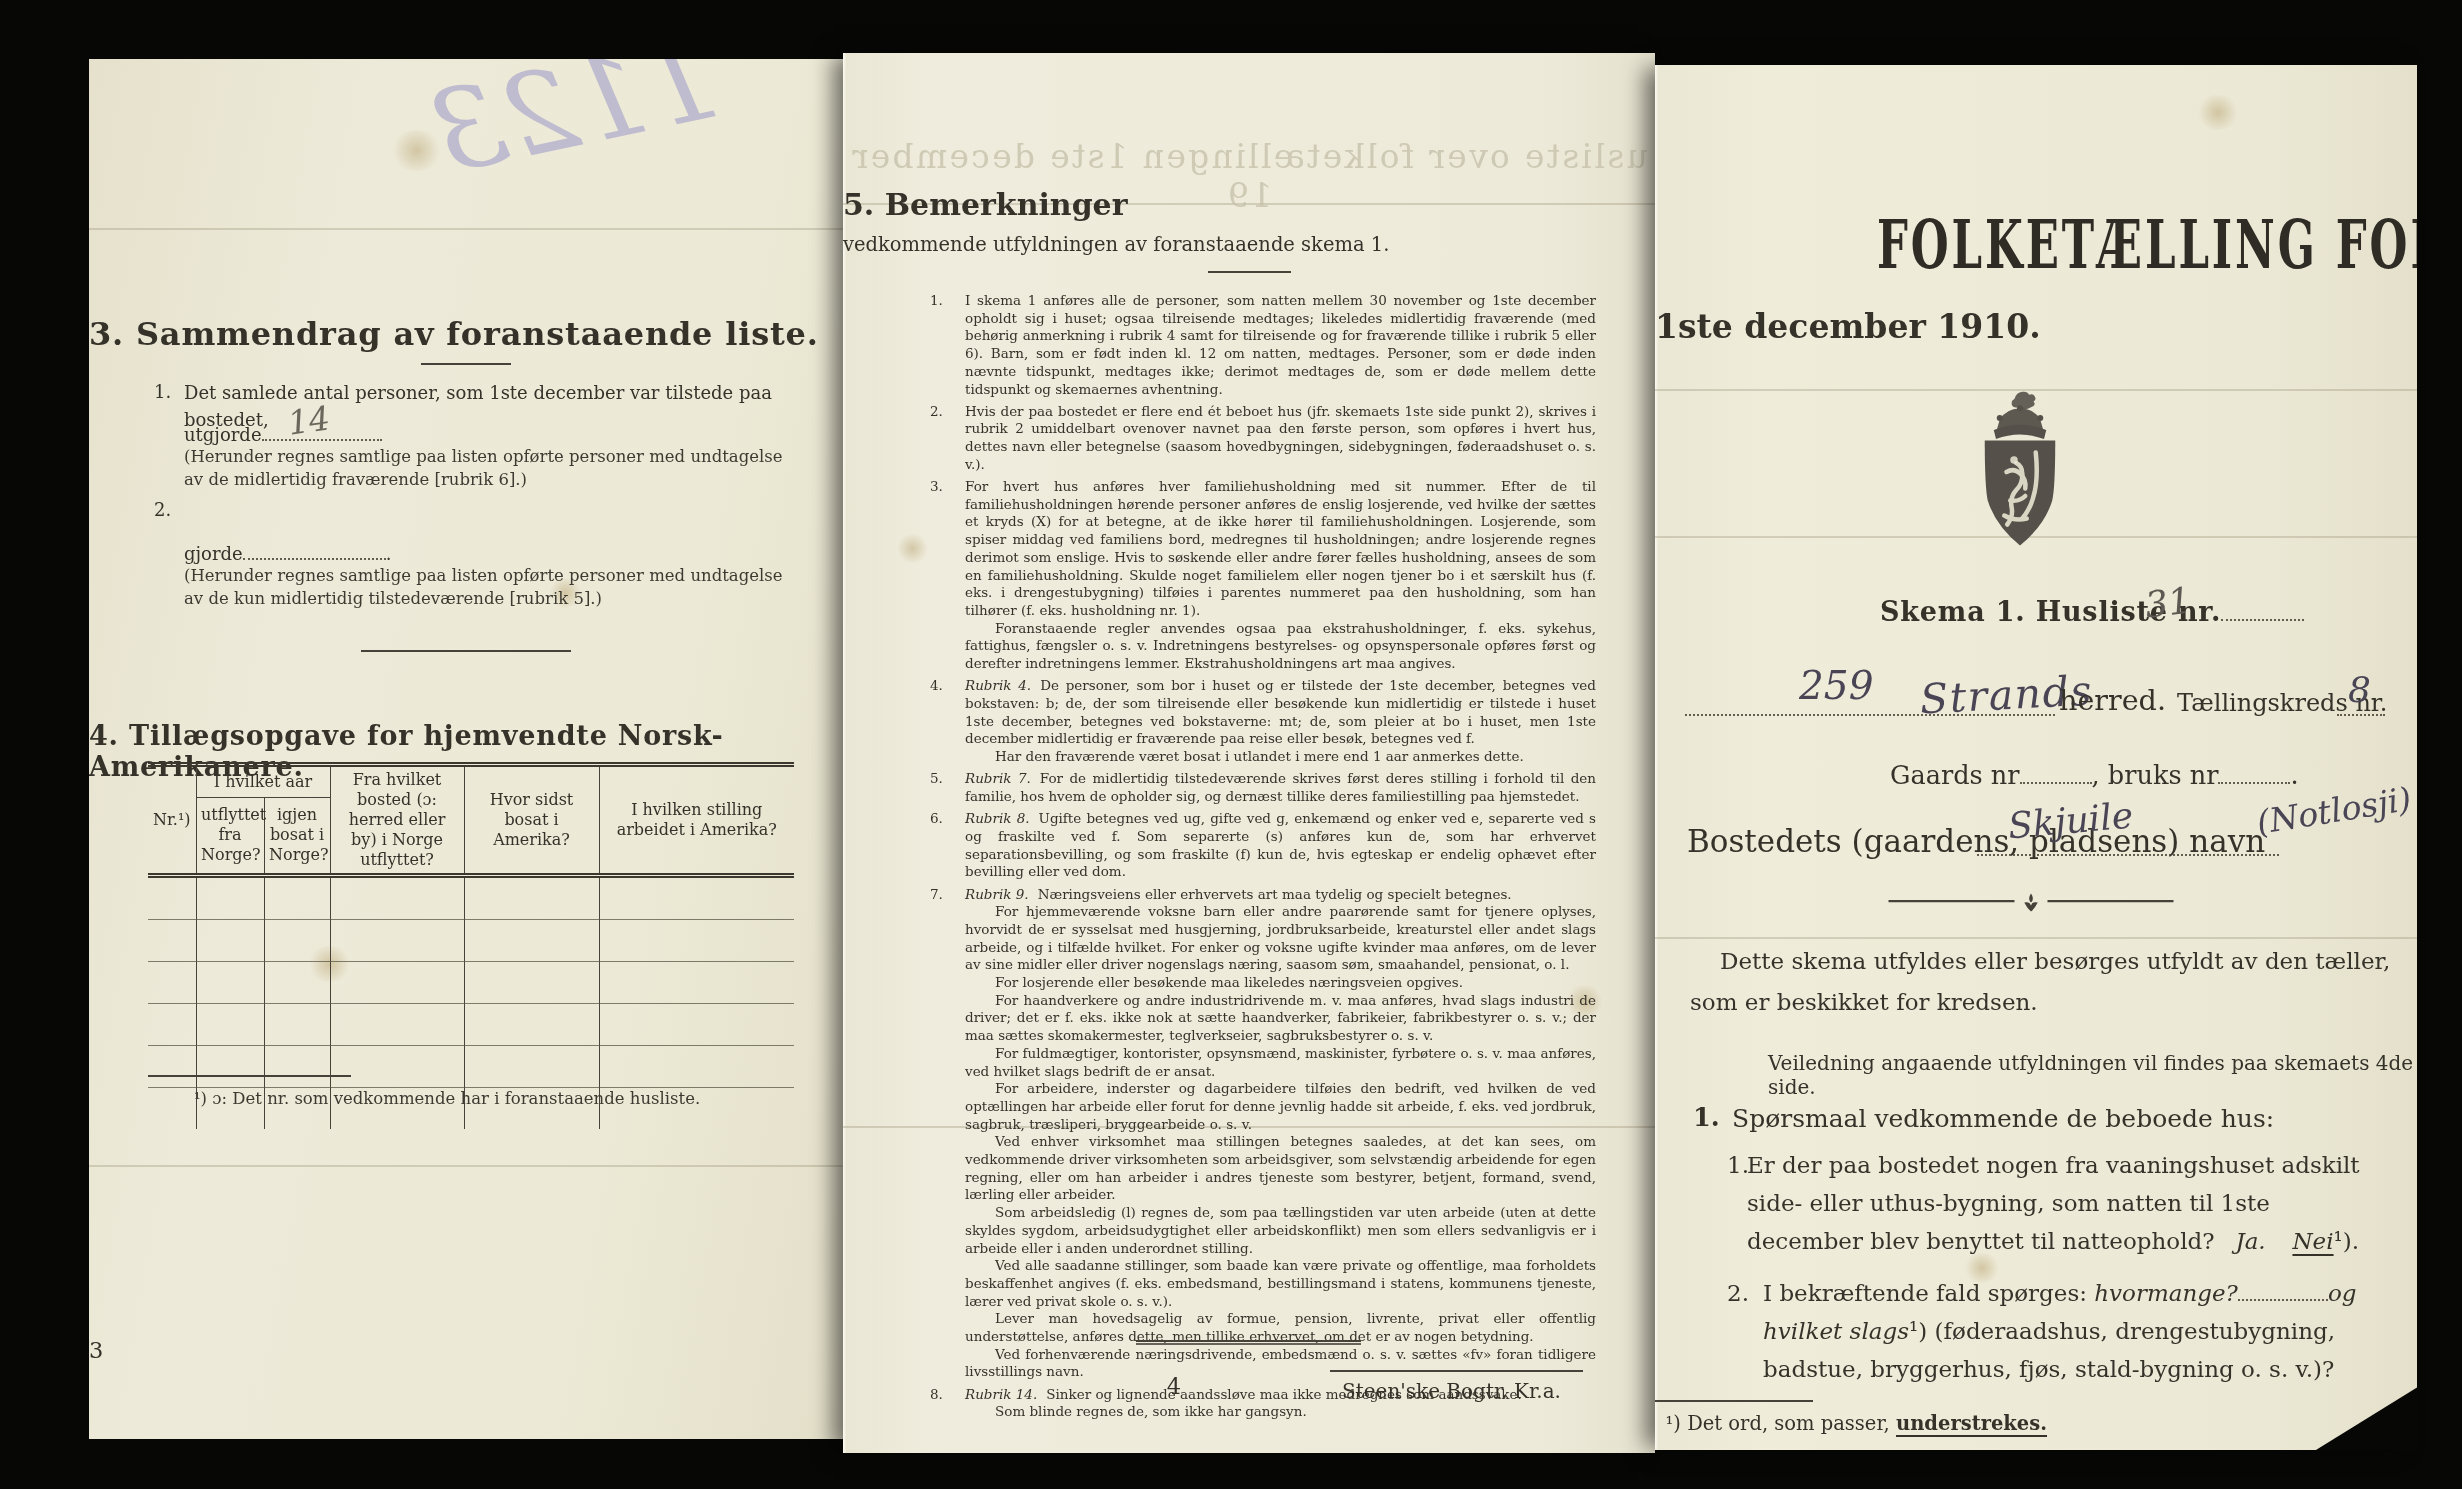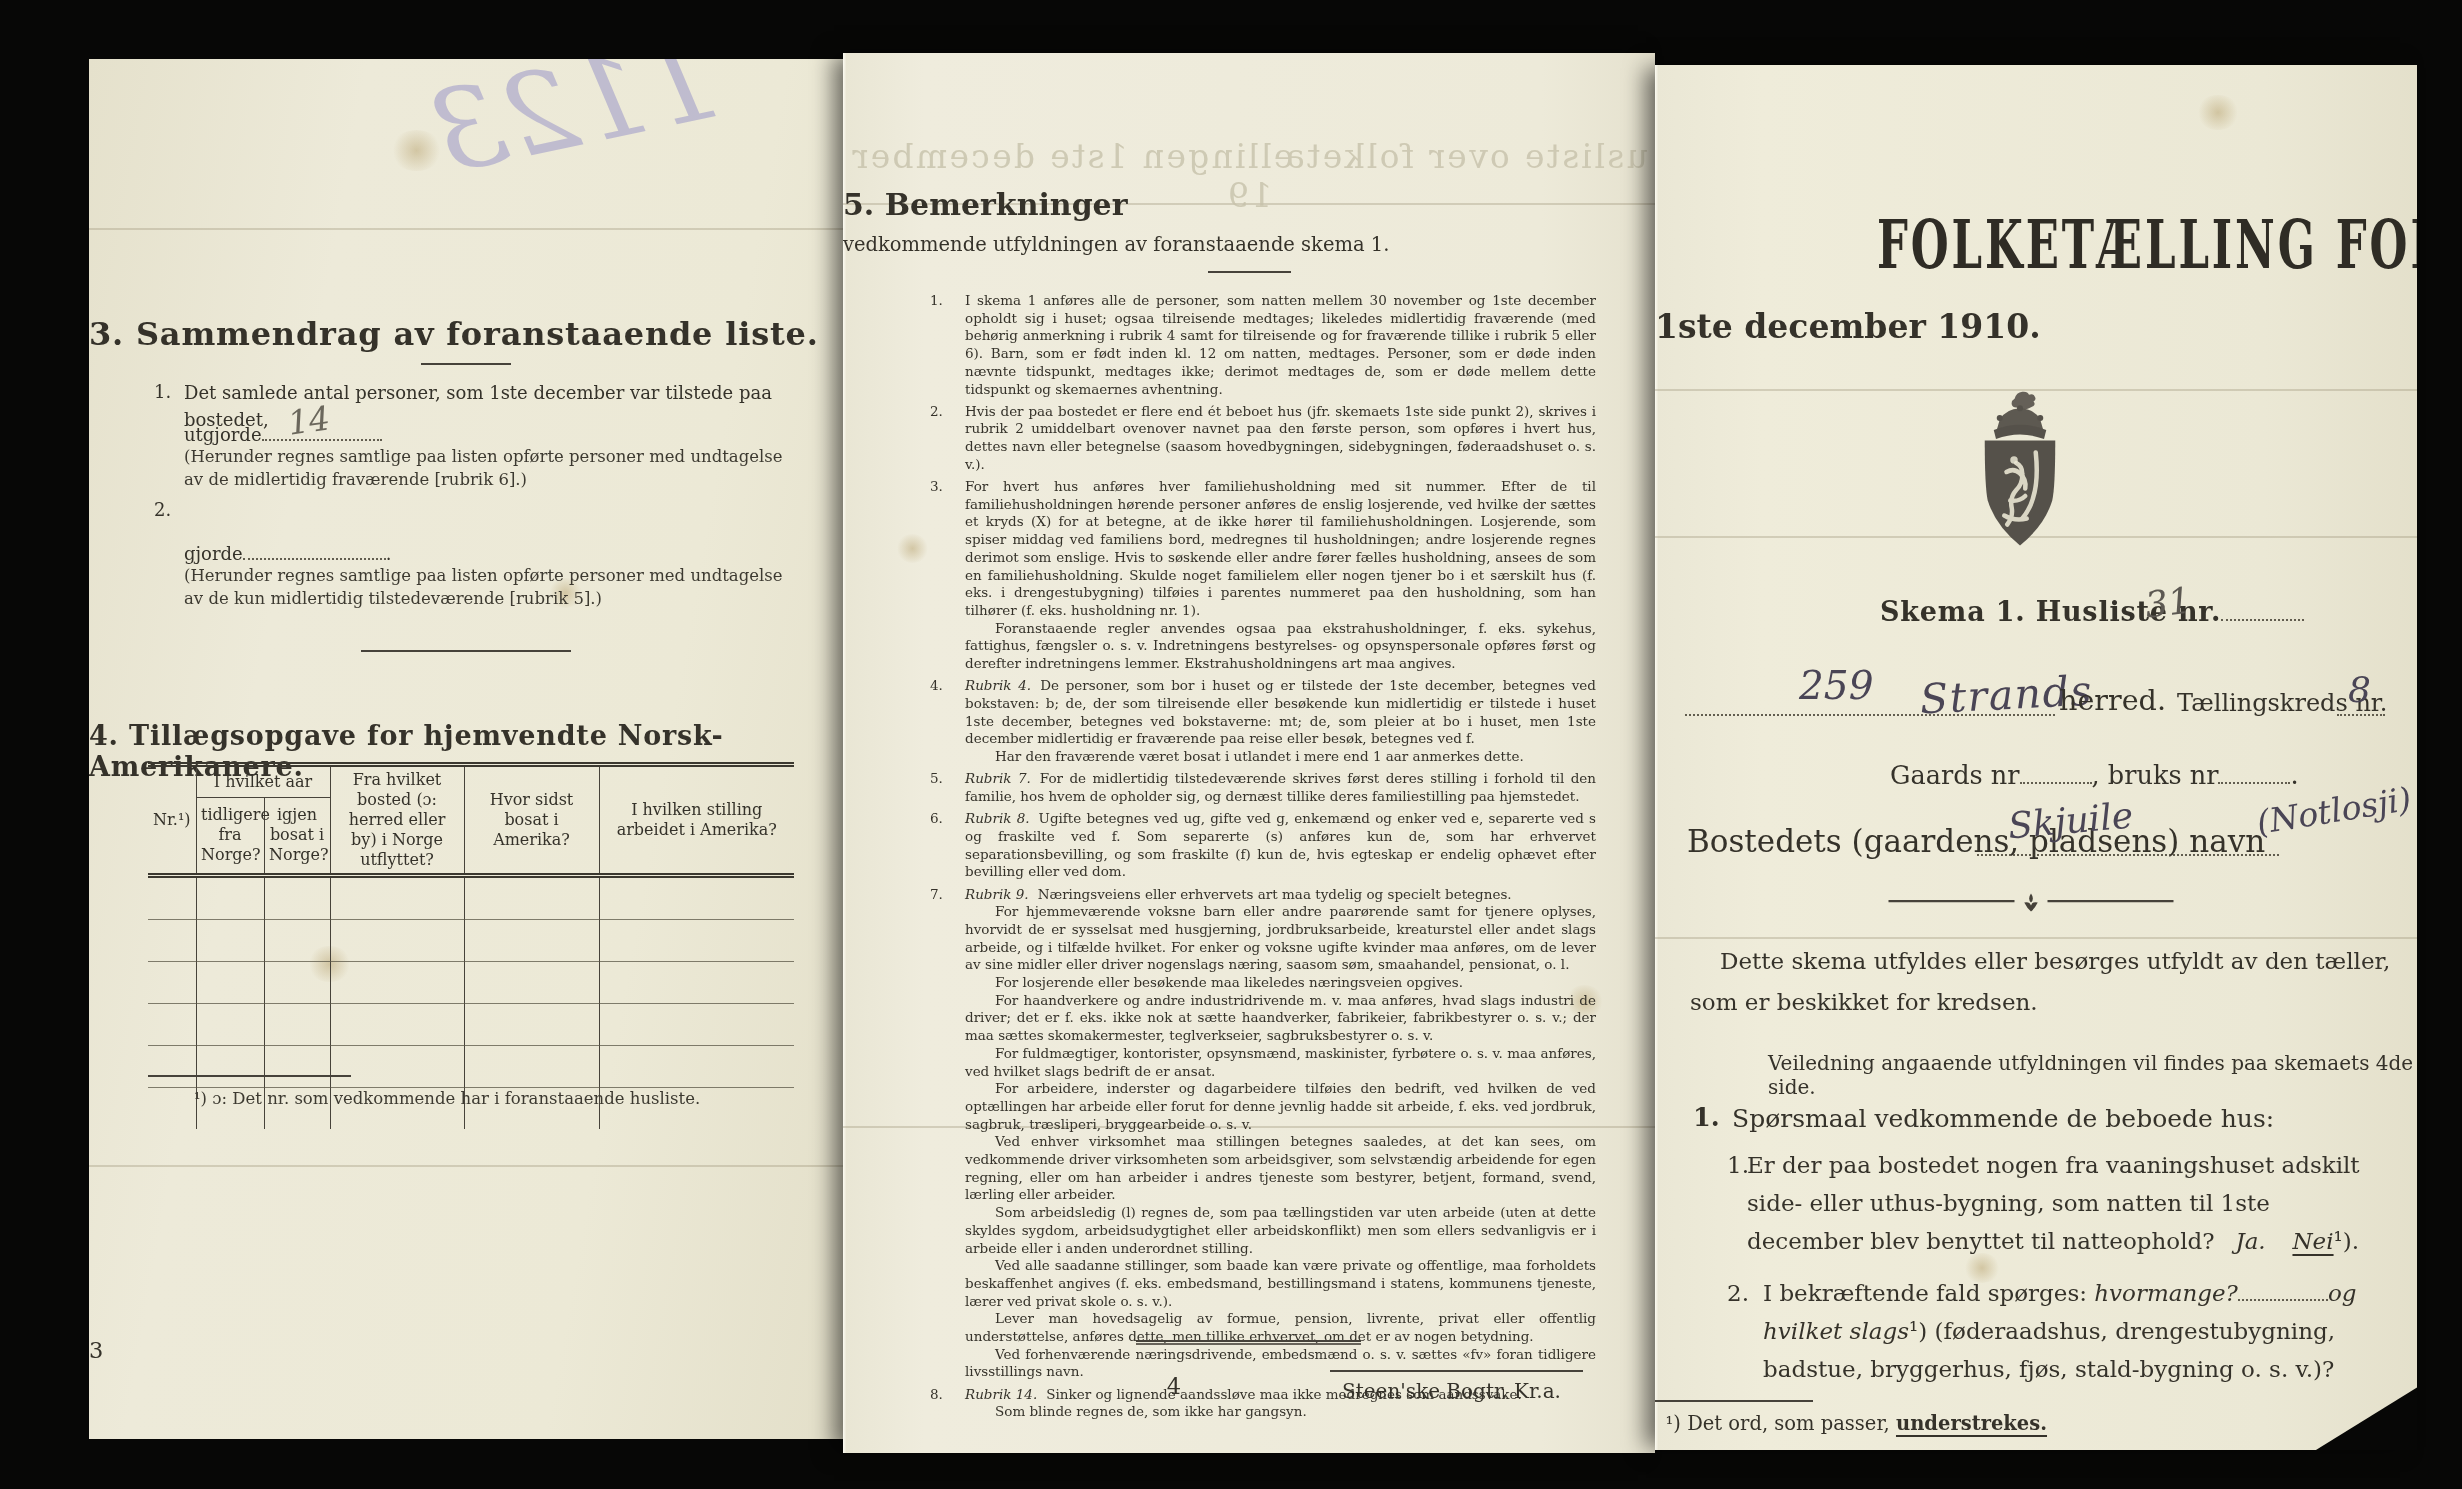--- a/index.html
+++ b/index.html
@@ -110,21 +110,21 @@
     </colgroup>
     <thead>
       <tr>
         <th rowspan="2" class="vr">Nr.¹)</th>
         <th colspan="2" class="vr hb">I hvilket aar</th>
         <th rowspan="2" class="vr">Fra hvilket bosted (ɔ: herred eller by) i Norge utflyttet?</th>
         <th rowspan="2" class="vr">Hvor sidst bosat i Amerika?</th>
         <th rowspan="2">I hvilken stilling arbeidet i Amerika?</th>
       </tr>
       <tr>
-        <th class="vr">tidligere fra Norge?</th>
+        <th class="vr">utflyttet fra Norge?</th>
         <th class="vr">igjen bosat i Norge?</th>
       </tr>
     </thead>
     <tbody>
       <tr>
           <td class="vr"></td>
           <td class="vr"></td>
           <td class="vr"></td>
           <td class="vr"></td>
           <td class="vr"></td>

